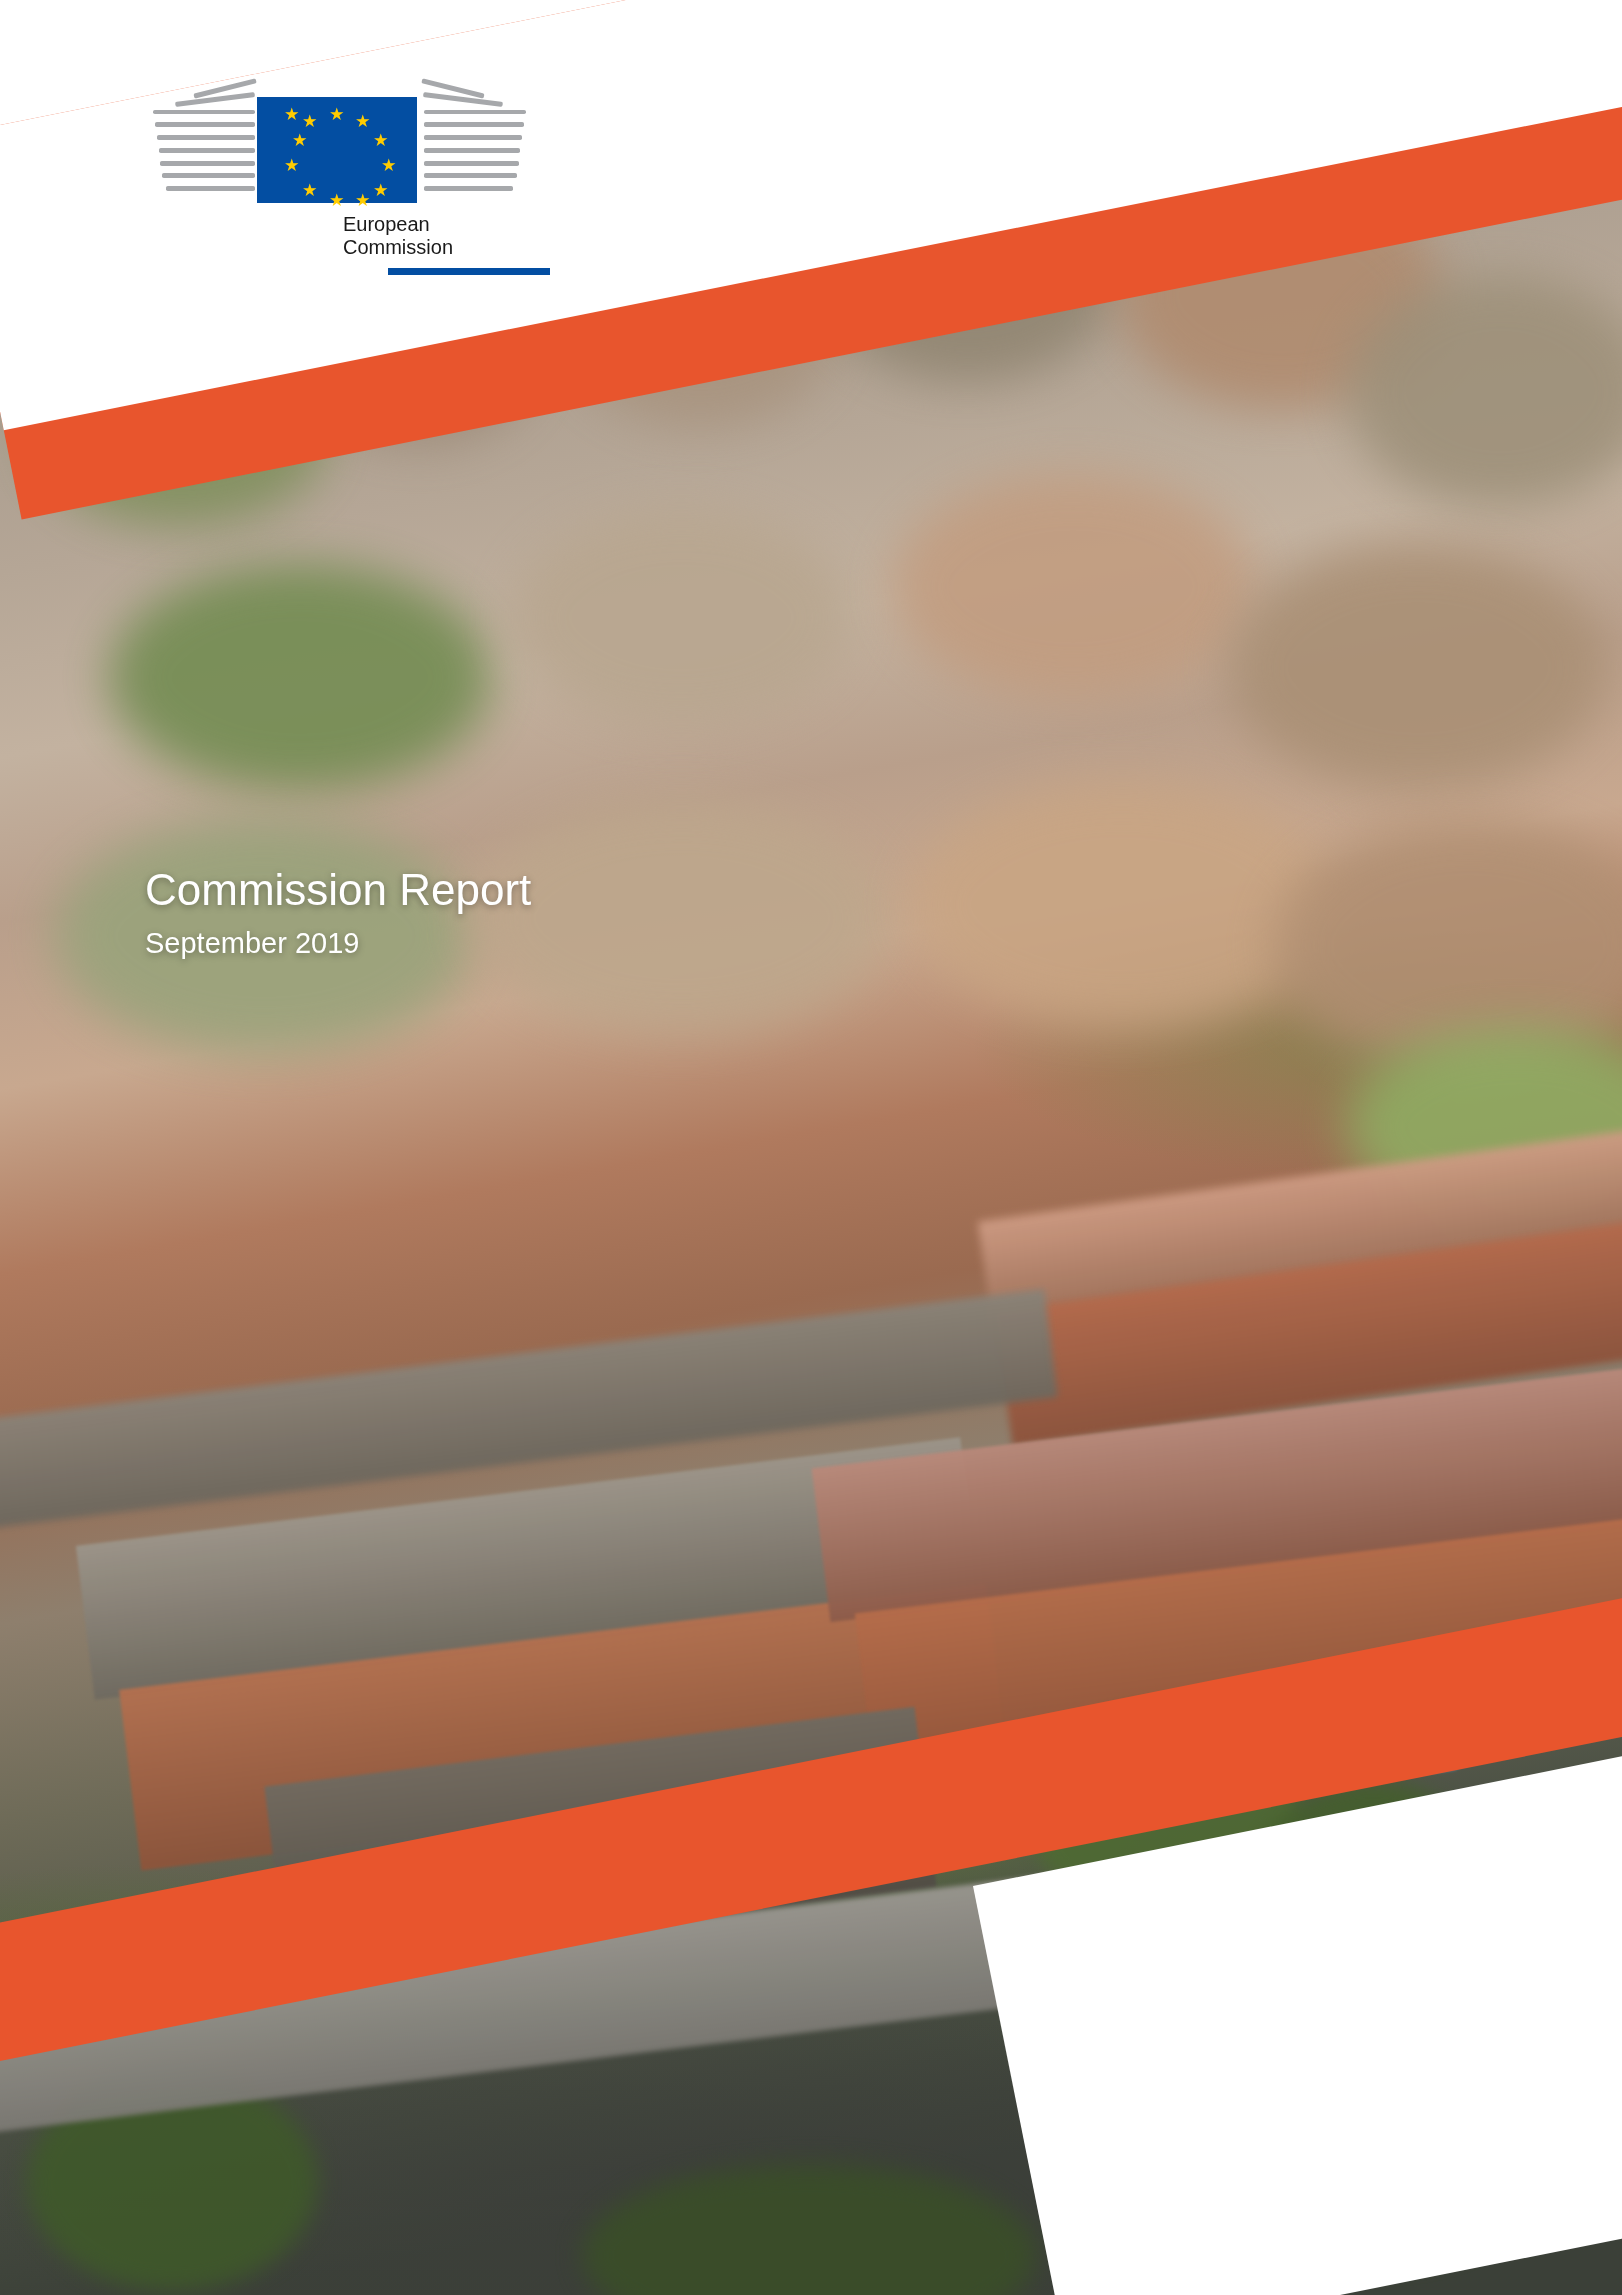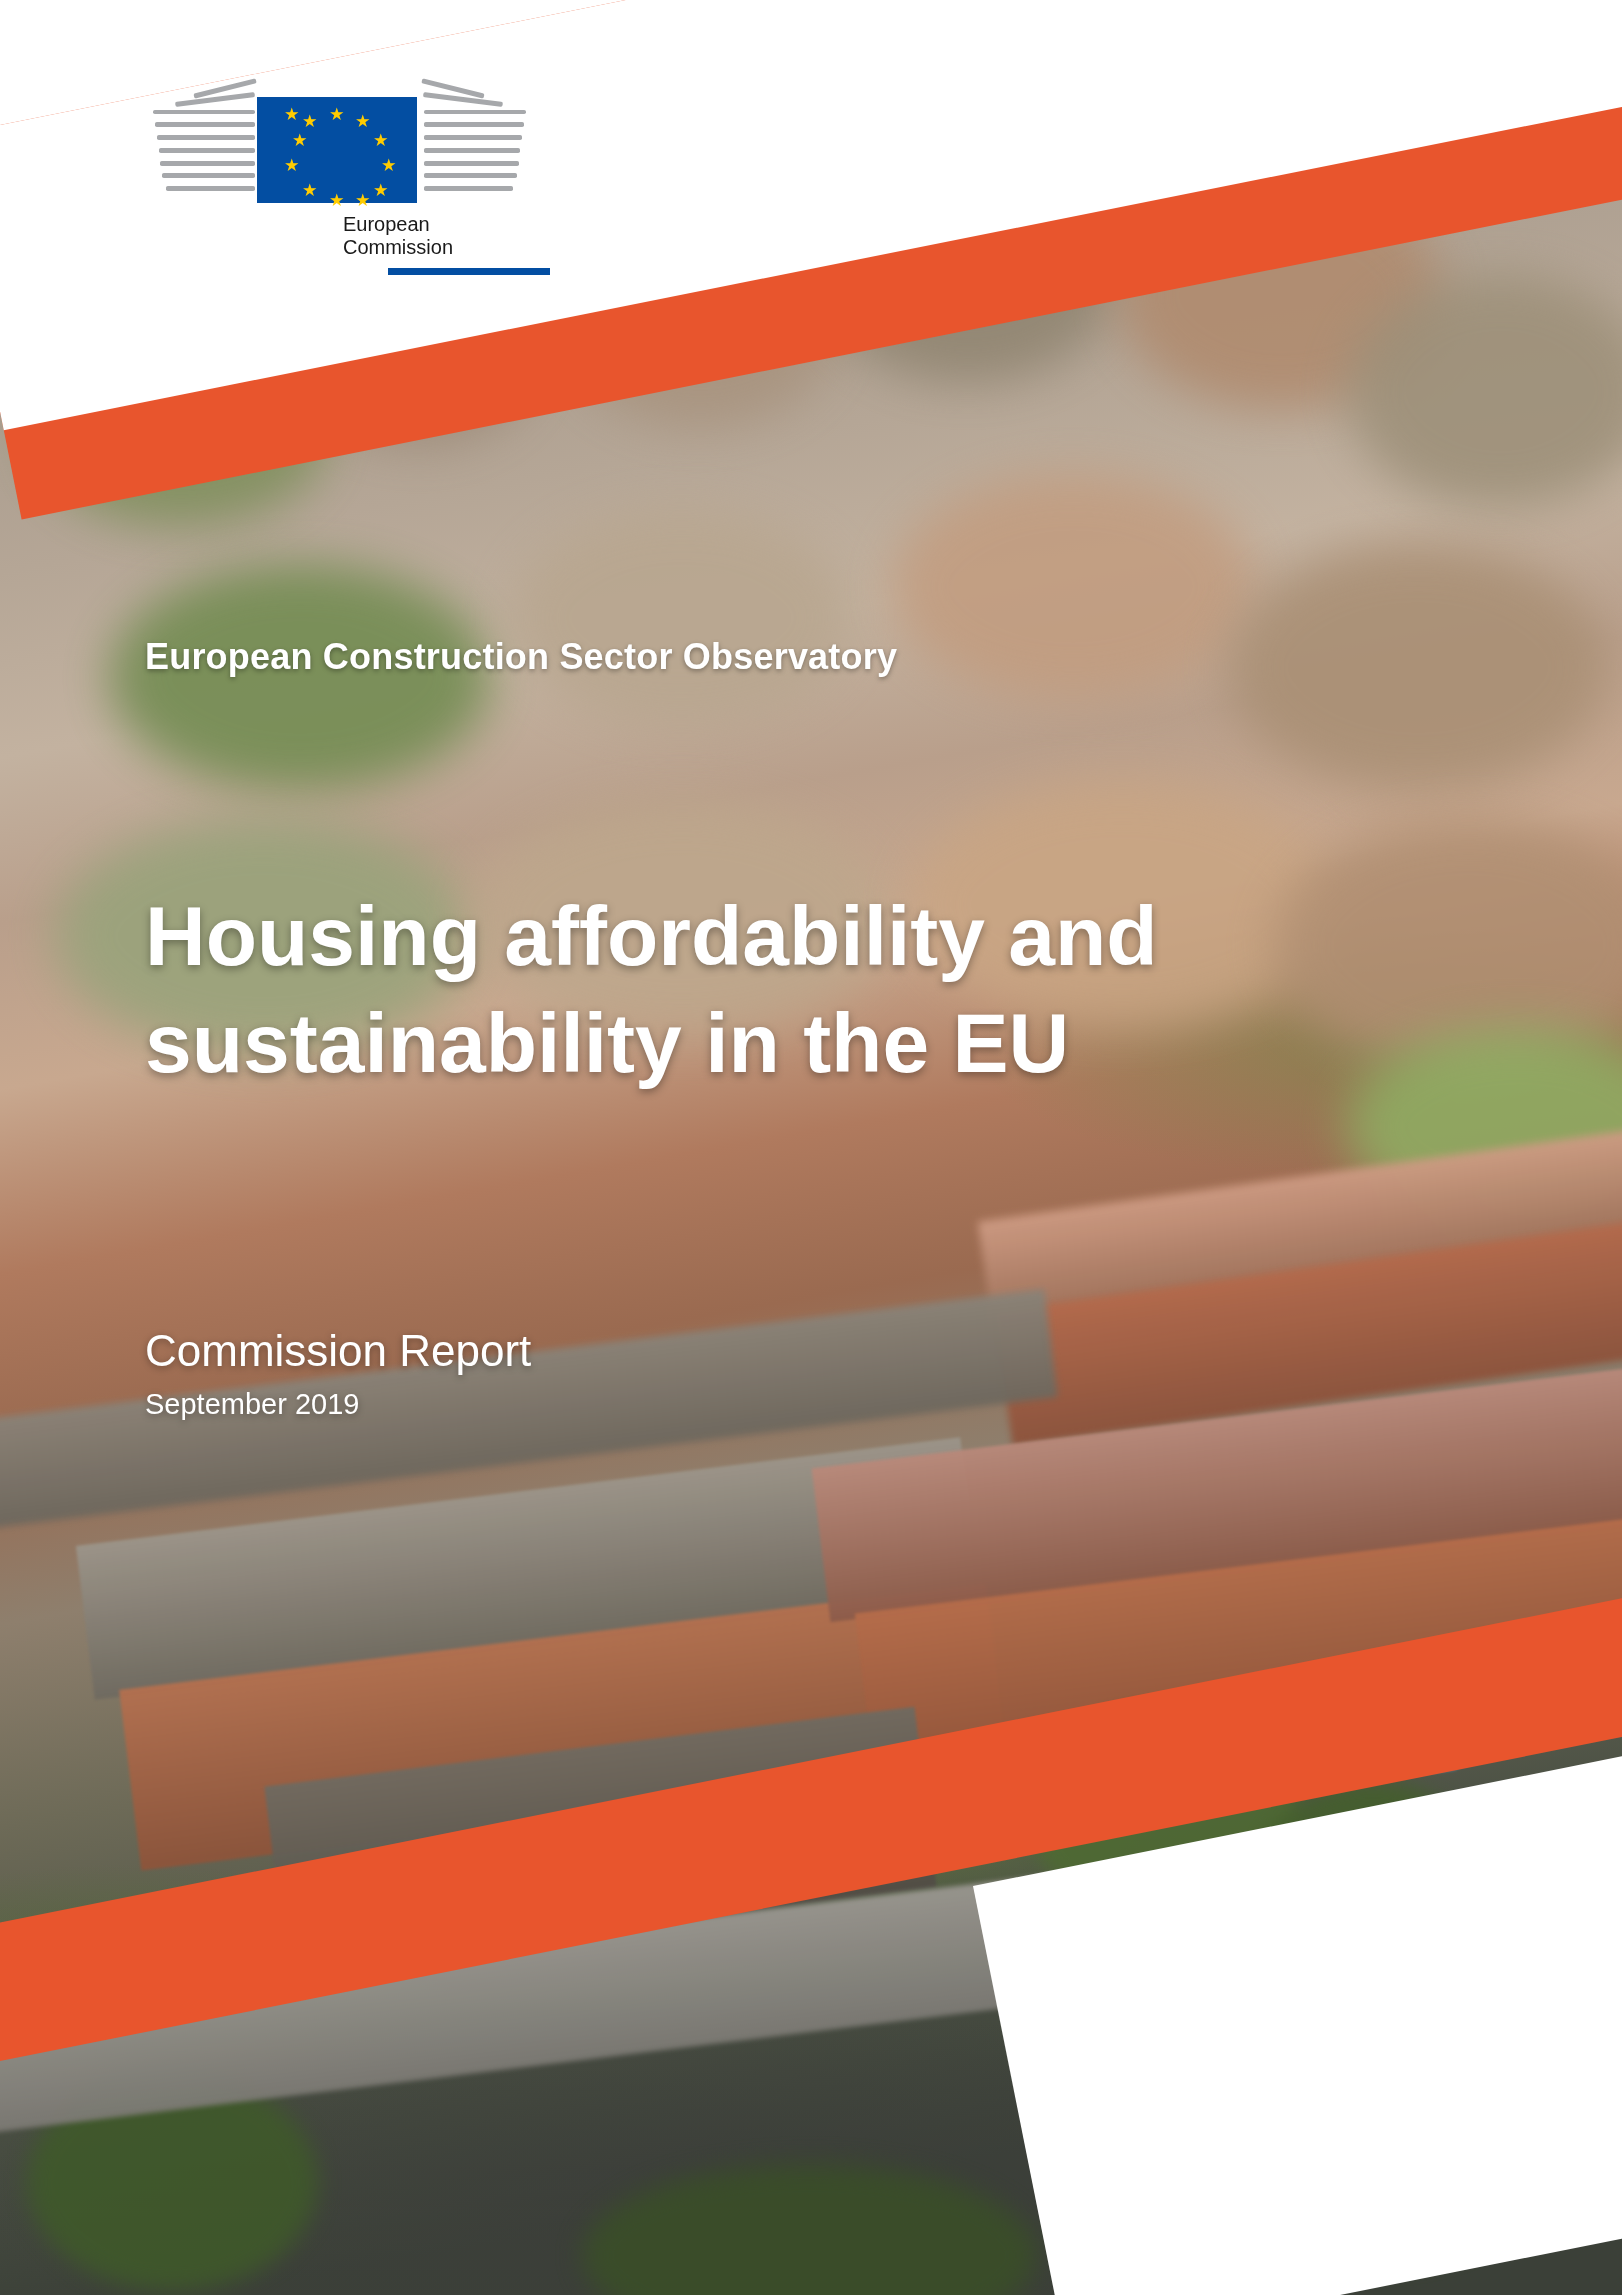--- a/index.html
+++ b/index.html
@@ -303,18 +303,16 @@
     <div class="ll" style="left:5.5px;  top:11px; width:80px; transform:rotate(7deg);"></div>
     <div class="ll" style="left:3.6px;  top:0px;  width:64px; transform:rotate(14deg);"></div>
   </div>
 
   <div class="logo-text">European
 Commission</div>
   <div class="logo-underline"></div>
 </div>
 
 <div class="cover-text">
-  <div class="observatory">European Construction Sector Observatory</div>
-  <div class="title">Housing affordability and sustainability in the EU</div>
   <div class="report-type">Commission Report</div>
   <div class="report-date">September 2019</div>
 </div>
 
 
 </body></html>

